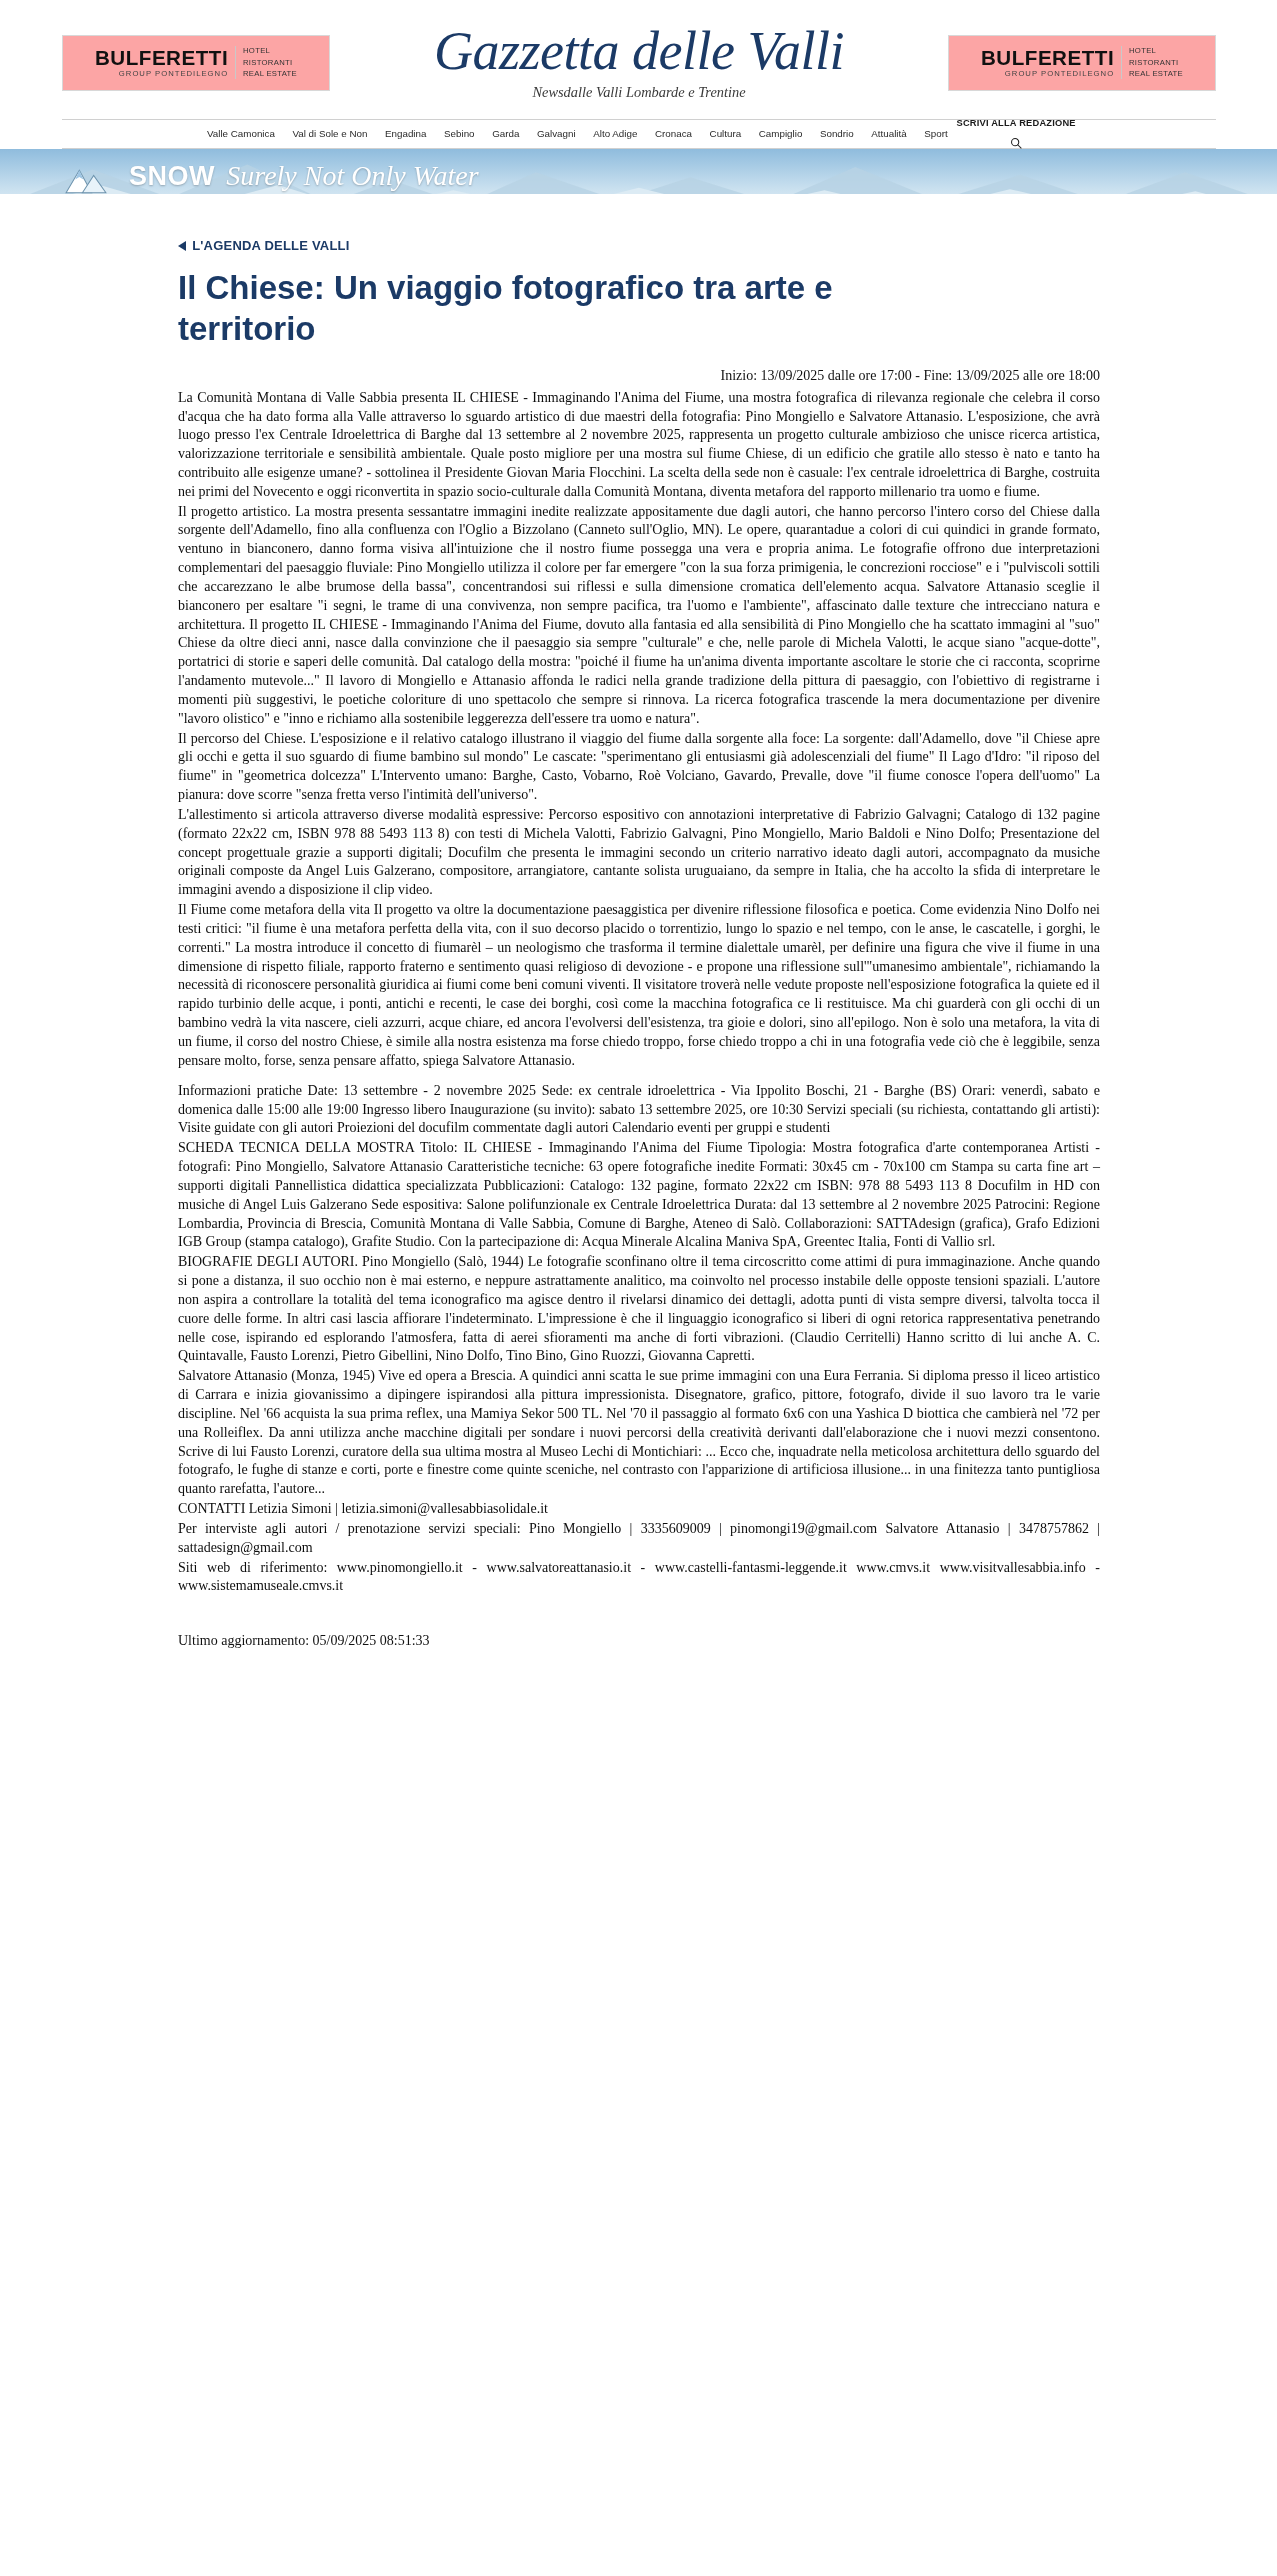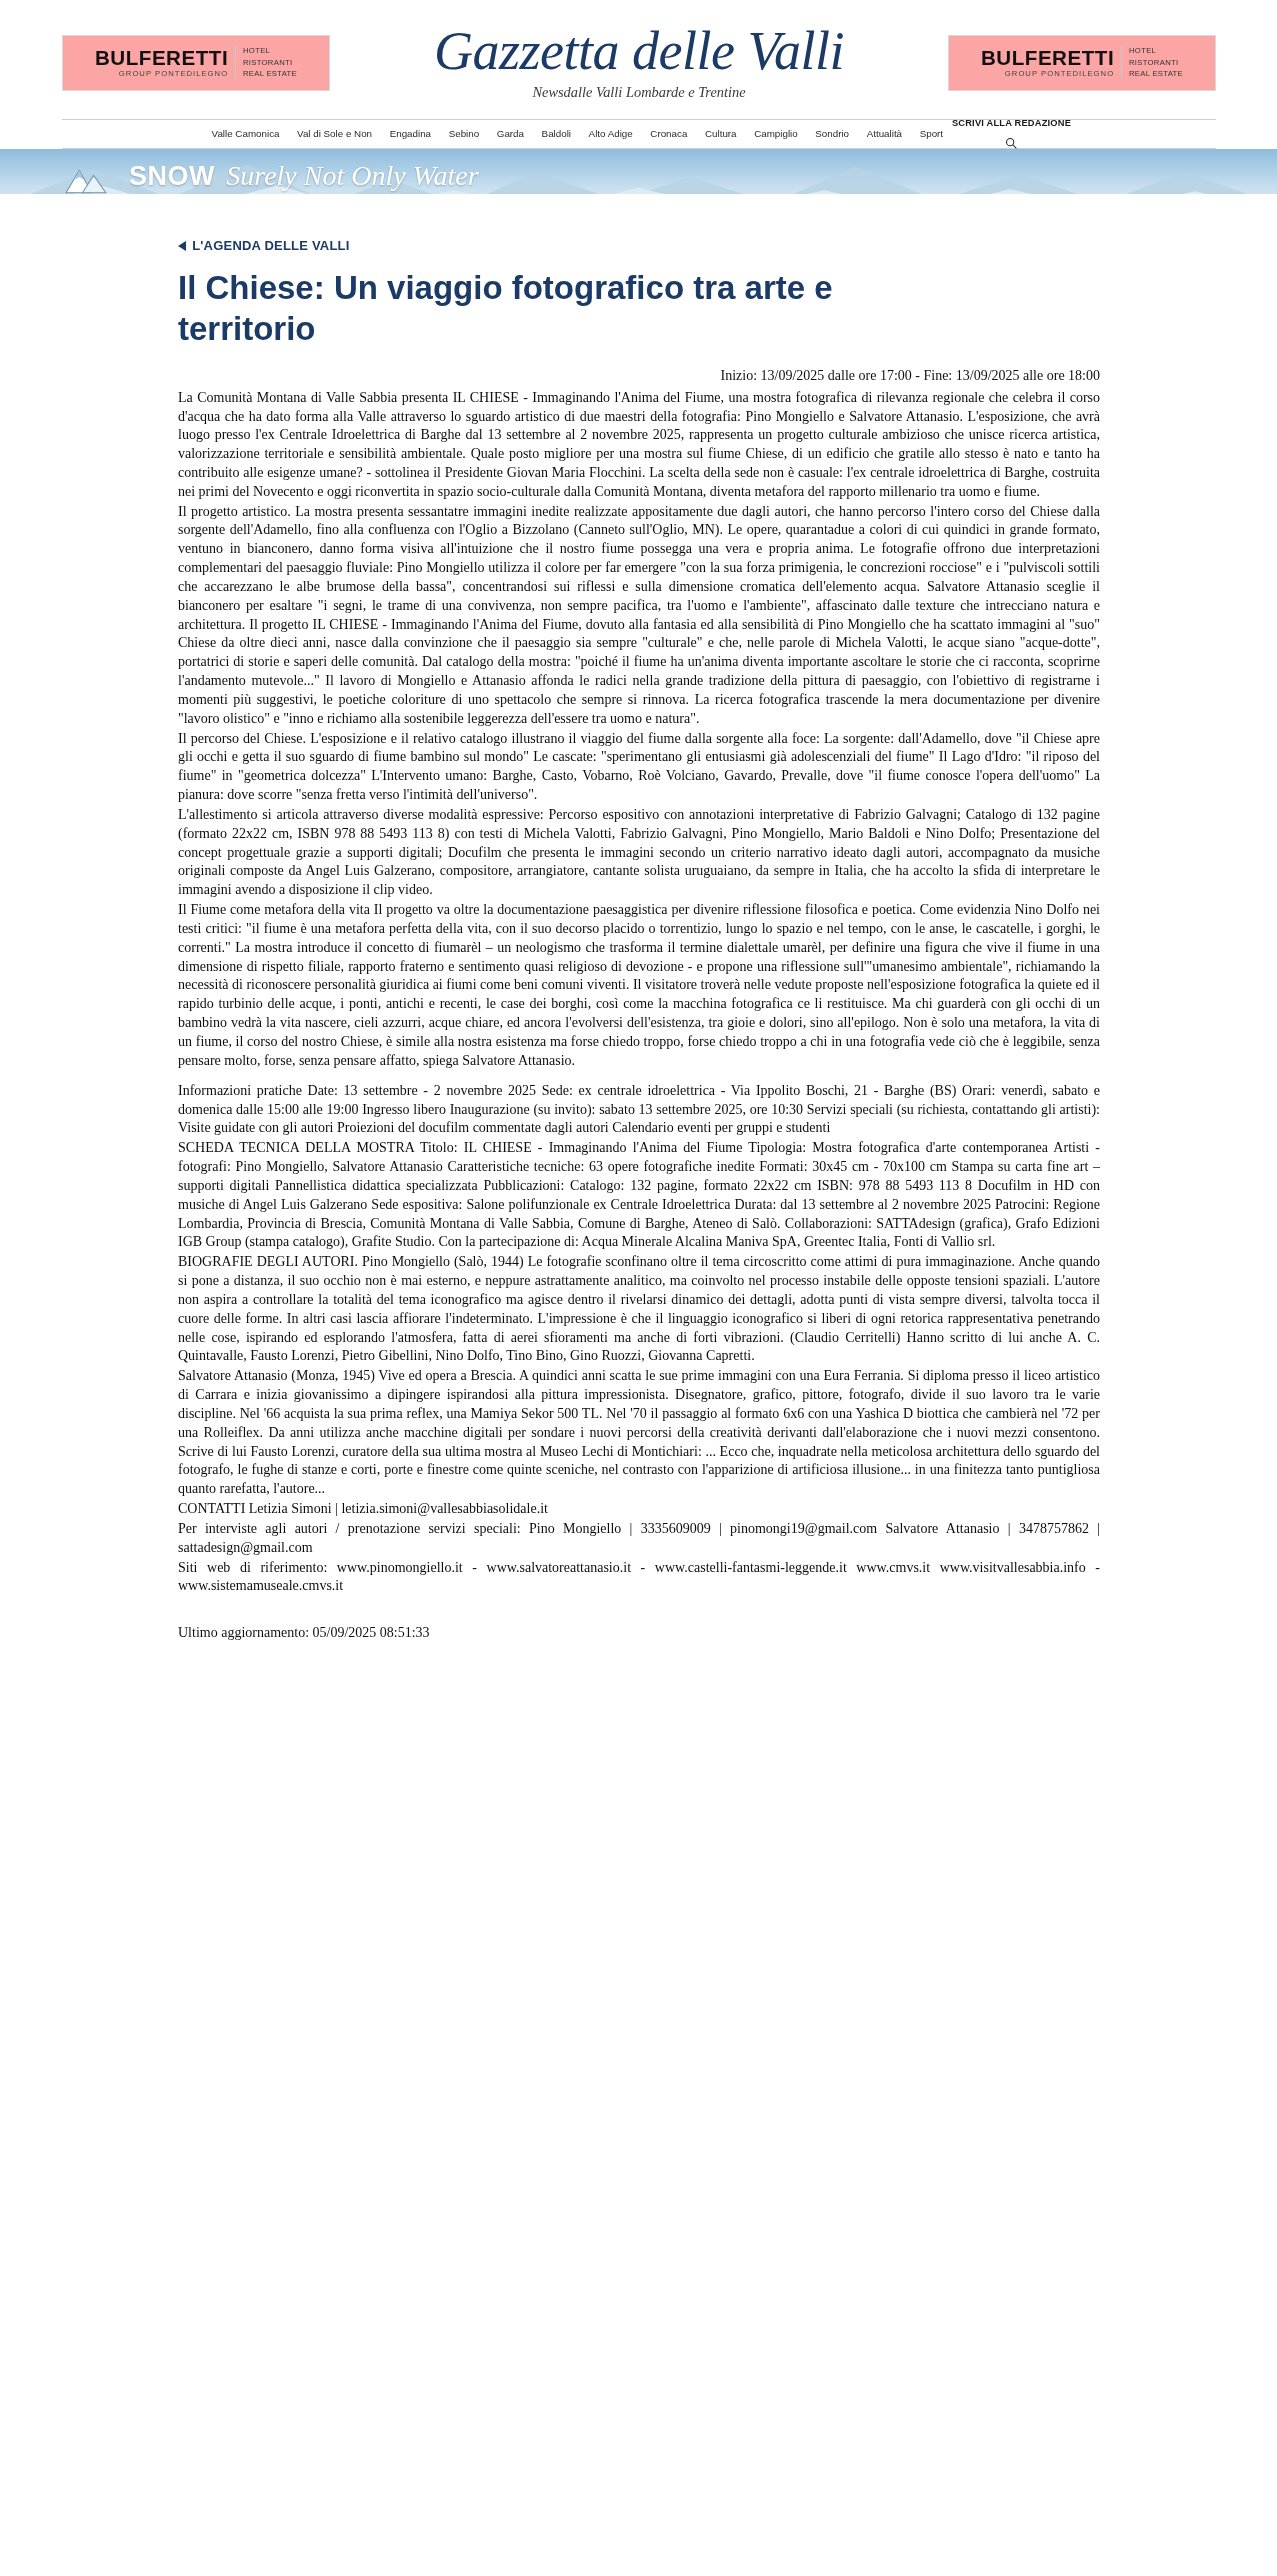--- a/index.html
+++ b/index.html
@@ -238,21 +238,21 @@
     line-height: 1.345;
     text-align: justify;
     margin: 0 0 1px 0;
     color: #0d0d0d;
     hyphens: auto;
   }
   p.body.gap { margin-top: 11.3px; }
   .footer-note {
     font-family: "Liberation Serif", serif;
     font-size: 14px;
-    margin-top: 24px;
+    margin-top: 32px;
     padding-top: 5.2px;
     color: #111;
   }
   .spacer-bottom { height: 124px; }
 </style>
 </head>
 <body>
 
 <div class="page">
 
@@ -297,21 +297,21 @@
 
     </div>
 
     <div class="navbar">
       <div class="nav-items">
         <div class="nav-item">Valle Camonica</div>
         <div class="nav-item">Val di Sole e Non</div>
         <div class="nav-item">Engadina</div>
         <div class="nav-item">Sebino</div>
         <div class="nav-item">Garda</div>
-        <div class="nav-item">Baldoli</div>
+        <div class="nav-item">Galvagni</div>
         <div class="nav-item">Alto Adige</div>
         <div class="nav-item">Cronaca</div>
         <div class="nav-item">Cultura</div>
         <div class="nav-item">Campiglio</div>
         <div class="nav-item">Sondrio</div>
         <div class="nav-item">Attualità</div>
         <div class="nav-item">Sport</div>
       </div>
       <div class="nav-right">
         <div class="nav-cta">SCRIVI ALLA REDAZIONE</div>

